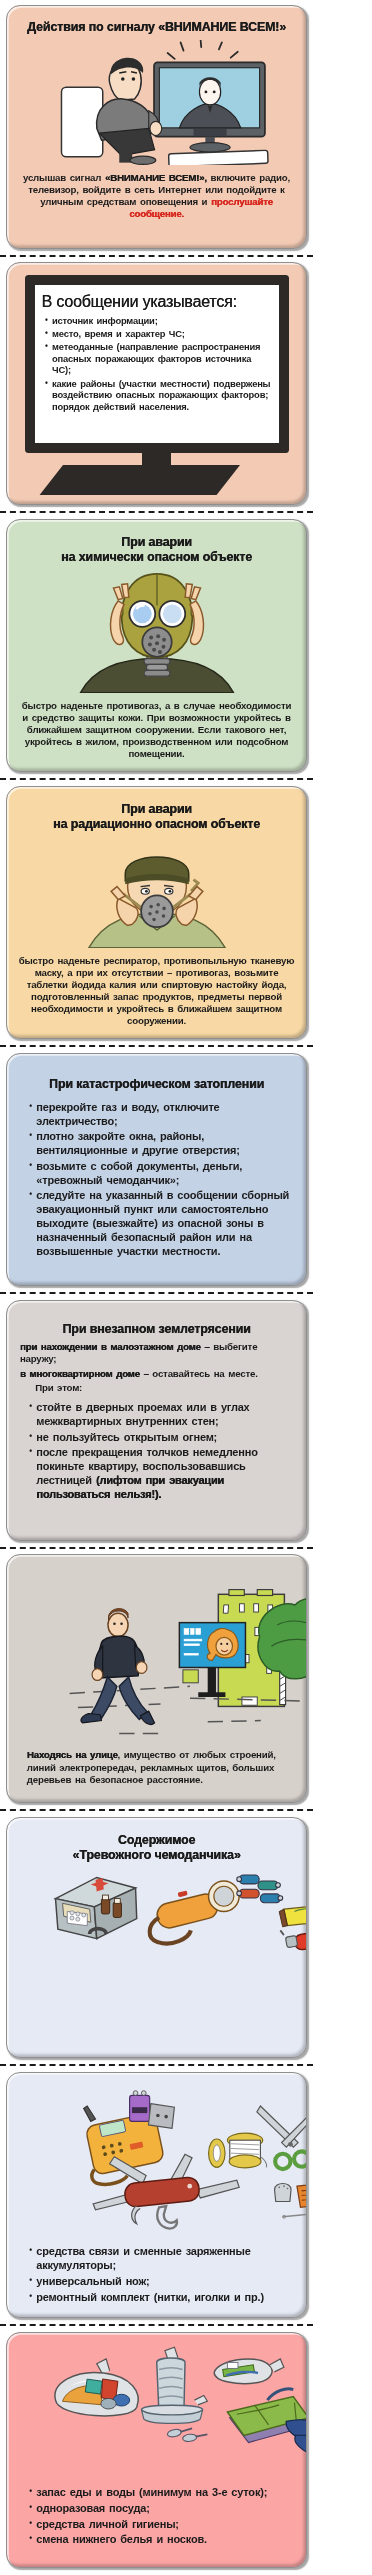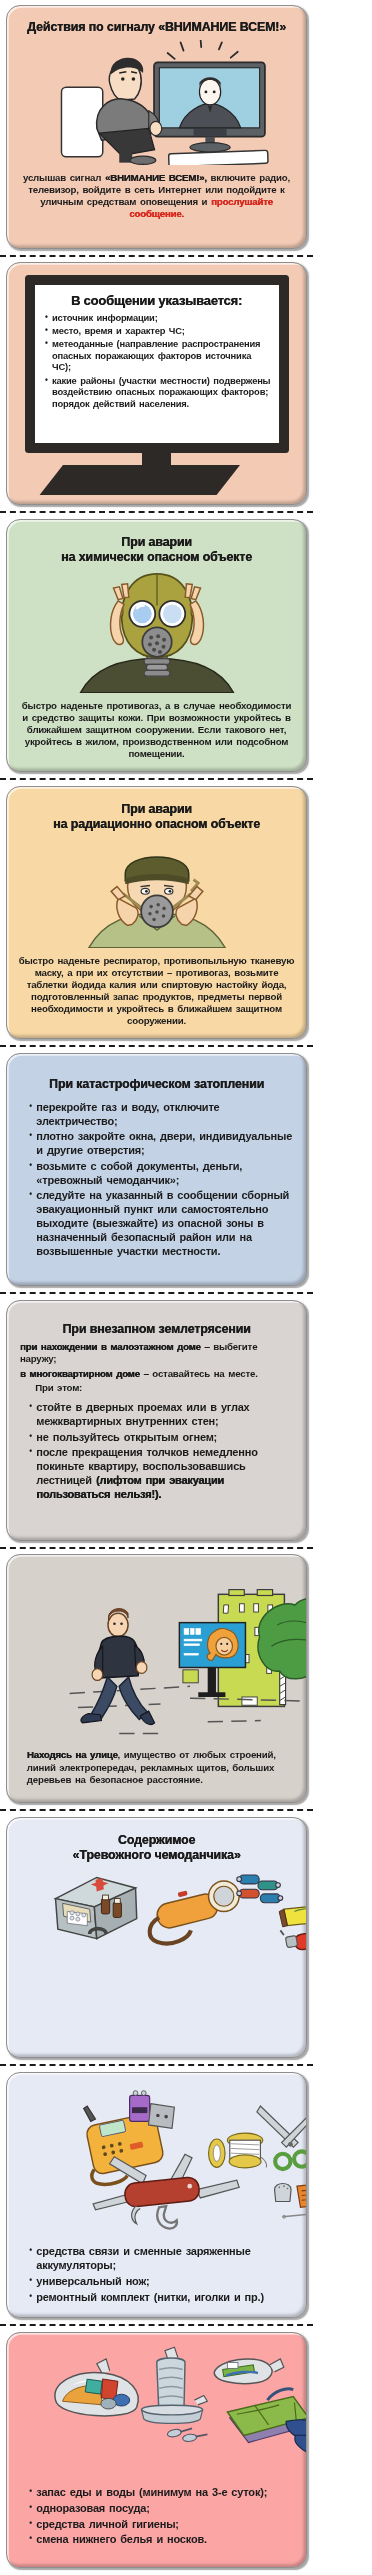--- a/index.html
+++ b/index.html
@@ -49,21 +49,21 @@
     letter-spacing:-0.2px;word-spacing:1.2px;text-align:left;
   }
   ul.blist li{position:relative;padding-left:7px;margin:1.8px 0;}
   ul.blist li::before{content:"•";position:absolute;left:0;top:0;font-size:8.3px;}
 
   .illus{display:block;margin:2.4px auto;}
 
   
   .tv{width:264px;background:#2c2926;border-radius:3.5px;padding:10px;box-sizing:border-box;}
   .tv-screen{background:#ffffff;min-height:158px;padding:7px 7px 5.9px;box-sizing:border-box;}
-  .tv-title{font-weight:bold;font-size:13px;text-align:center;letter-spacing:-0.2px;
+  .tv-title{font-weight:normal;font-size:16px;text-align:left;letter-spacing:-0.2px;
             text-shadow:0.3px 0 currentColor;margin:1.2px 0 3.5px;}
   .tv-screen ul.blist{font-size:9.4px;line-height:1.22;margin-top:1.2px;padding-left:3.5px;}
   .tv-neck{width:29.5px;height:11.8px;background:#2c2926;}
   .tv-base{width:177px;height:29.5px;background:#2c2926;transform:skewX(-38deg) translateX(-16.5px);margin-top:0;}
 
   
   .eq-line{font-weight:bold;font-size:9.7px;line-height:1.26;letter-spacing:-0.2px;
            word-spacing:1.2px;margin:1.2px 0;text-align:left;}
   .eq-indent{margin-left:15.3px;}
   .street-txt{font-weight:bold;font-size:9.7px;line-height:1.3;letter-spacing:-0.2px;
@@ -244,21 +244,21 @@
     </svg>
     <p class="body-txt">быстро наденьте респиратор, противопыльную тканевую маску, а при их отсутствии – противогаз, возьмите таблетки йодида калия или спиртовую настойку йода, подготовленный запас продуктов, предметы первой необходимости и укройтесь в ближайшем защитном сооружении.</p>
   </section>
 
   <div class="sep"></div>
 
   <section class="panel p-flood">
     <h2 class="ttl">При катастрофическом затоплении</h2>
     <ul class="blist">
       <li>перекройте газ и воду, отключите электричество;</li>
-      <li>плотно закройте окна, двери, индивидуальные и другие отверстия;</li>
+      <li>плотно закройте окна, районы, вентиляционные и другие отверстия;</li>
       <li>возьмите с собой документы, деньги, «тревожный чемоданчик»;</li>
       <li>следуйте на указанный в сообщении сборный эвакуационный пункт или самостоятельно выходите (выезжайте) из опасной зоны в назначенный безопасный район или на возвышенные участки местности.</li>
     </ul>
   </section>
 
   <div class="sep"></div>
 
   <section class="panel p-quake">
     <h2 class="ttl">При внезапном землетрясении</h2>
     <p class="eq-line">

